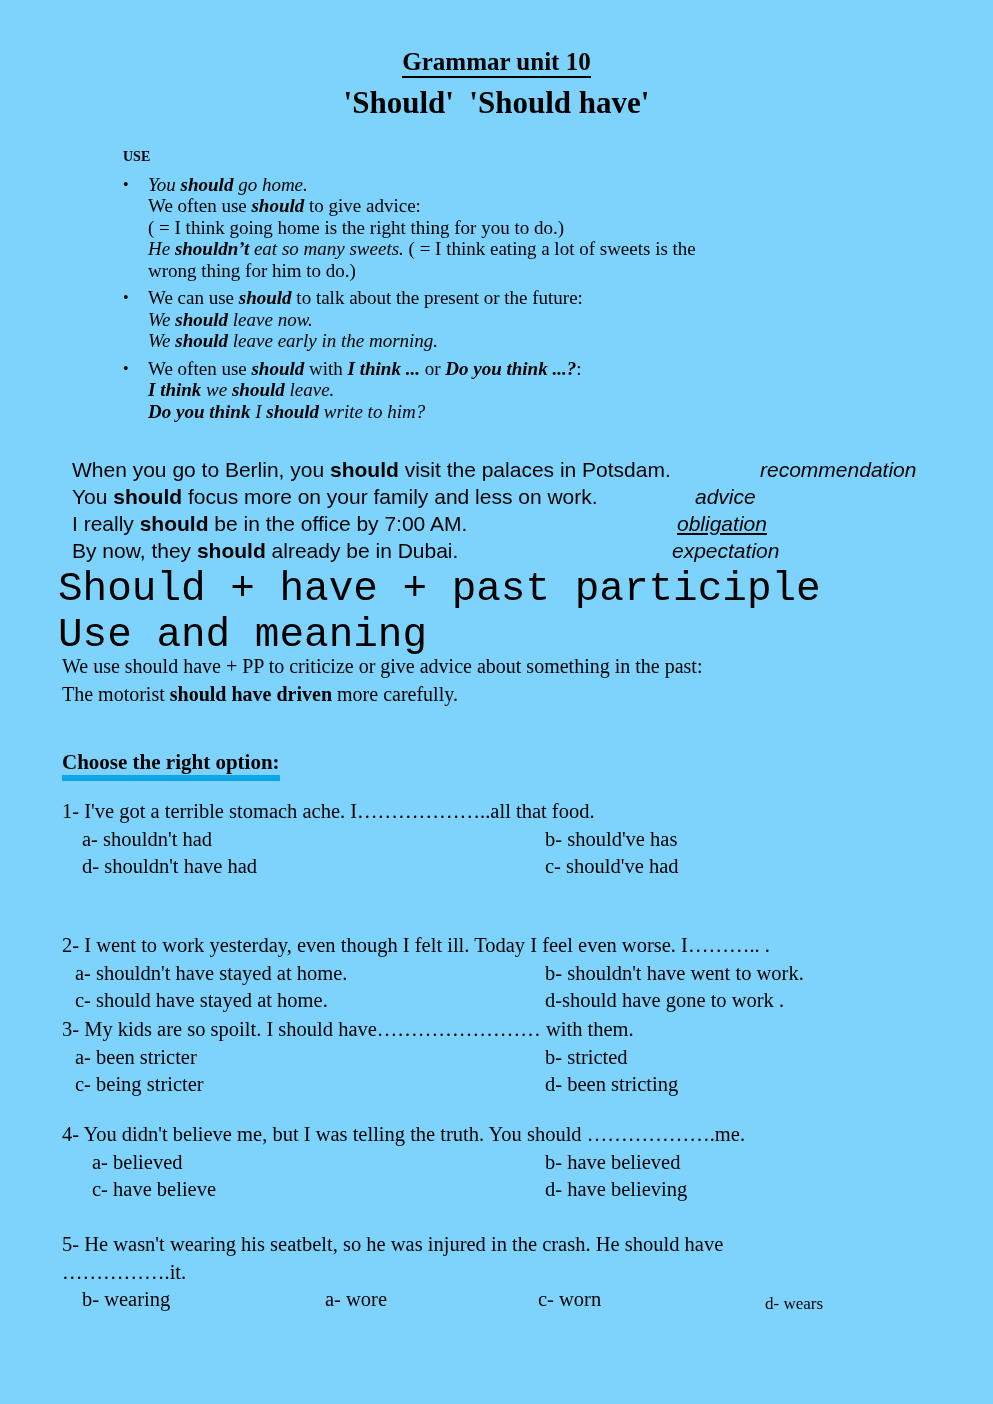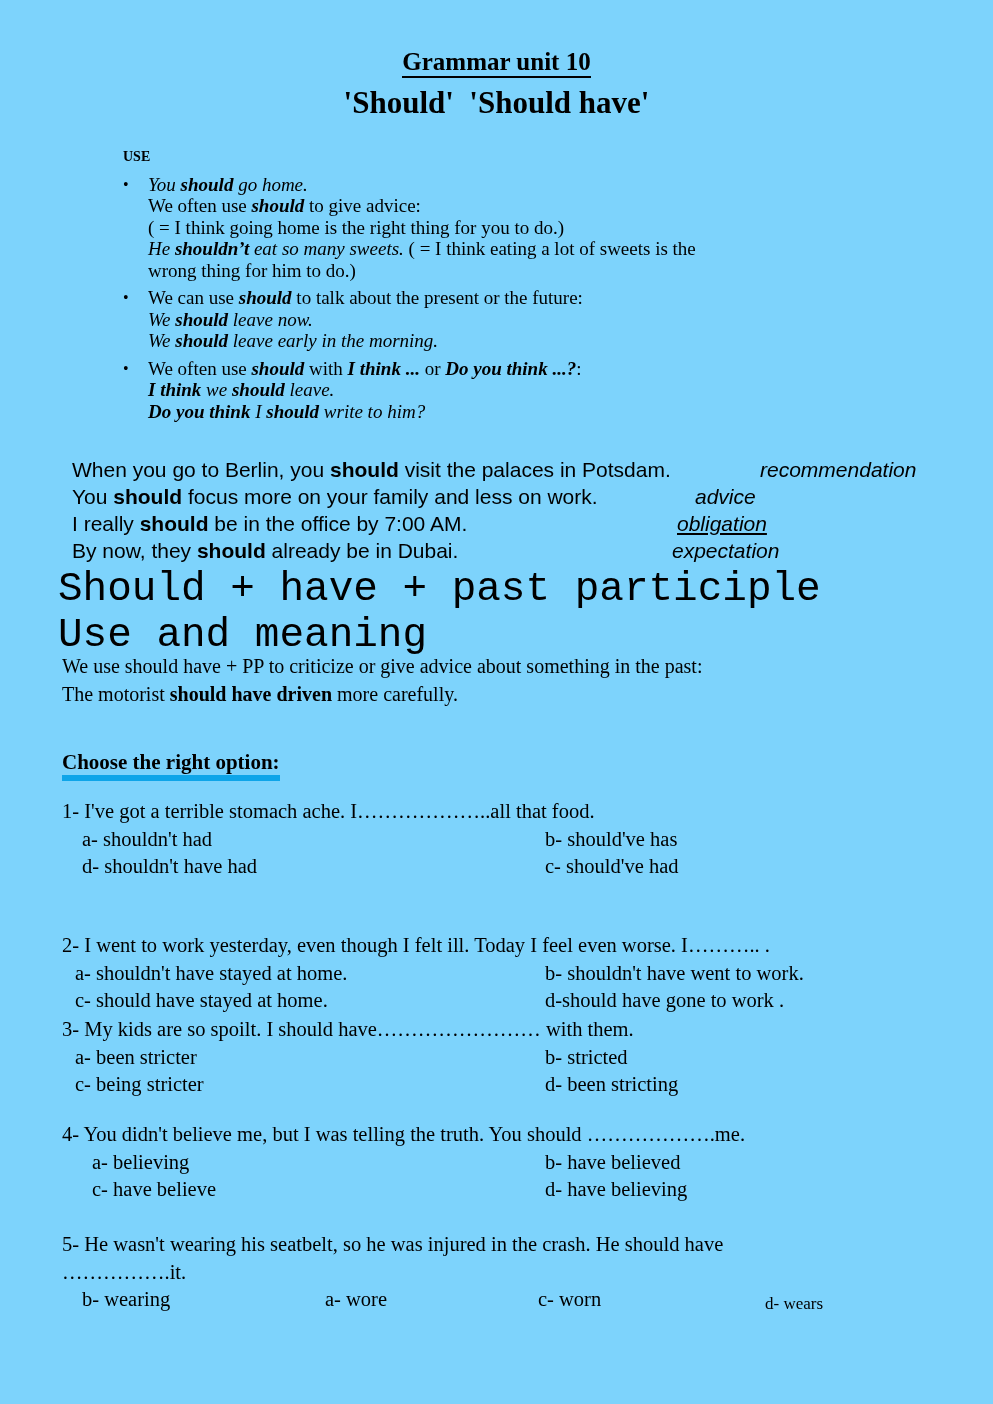--- a/index.html
+++ b/index.html
@@ -138,21 +138,21 @@
         <div class="opts">
           <span class="opt">a- been stricter</span>
           <span class="opt">b- stricted</span>
           <span class="opt">c- being stricter</span>
           <span class="opt">d- been stricting</span>
         </div>
       </div>
       <div class="q q4">
         <div class="q-line">4- You didn't believe me, but I was telling the truth. You should ……………….me.</div>
         <div class="opts">
-          <span class="opt">a- believing</span>
+          <span class="opt">a- believed</span>
           <span class="opt">b- have believed</span>
           <span class="opt">c- have believe</span>
           <span class="opt">d- have believing</span>
         </div>
       </div>
       <div class="q q5">
         <div class="q-line">5- He wasn't wearing his seatbelt, so he was injured in the crash. He should have</div>
         <div class="q-line">…………….it.</div>
         <div class="opts">
           <span class="opt">b- wearing</span>

